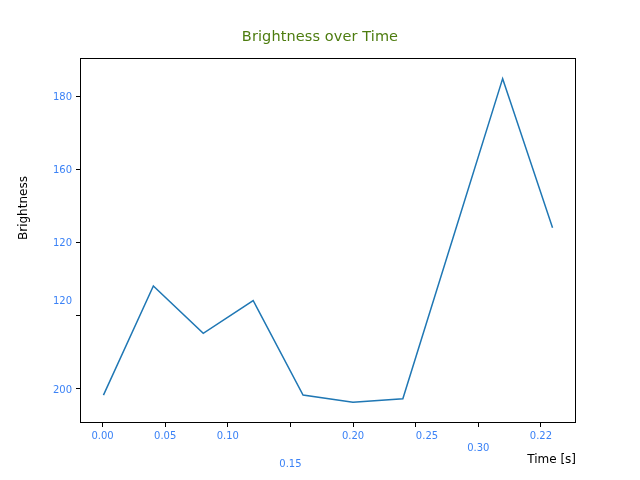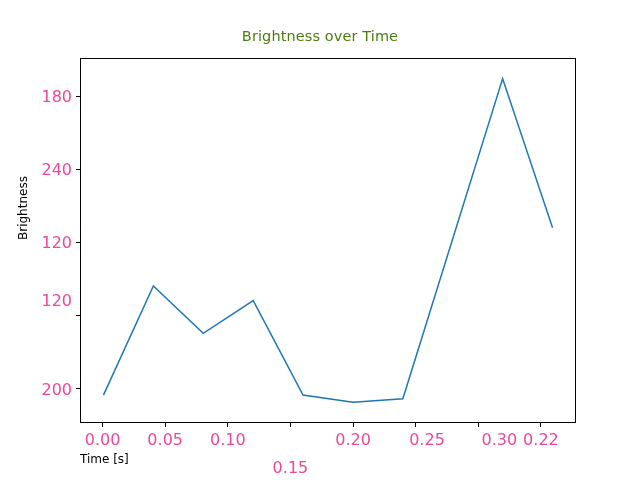--- a/index.html
+++ b/index.html
@@ -42,22 +42,22 @@
   #data-svg {
     position: absolute;
     left: 0;
     top: 0;
     width: 100%;
     height: 100%;
     display: block;
   }
   .tick-label {
     position: absolute;
-    font-size: 16px;
-    color: #ec4899;
+    font-size: 10px;
+    color: #3b82f6;
     white-space: nowrap;
   }
   .ytick-label {
     text-align: right;
     transform: translateY(-50%);
   }
   .xtick-label {
     text-align: right;
     transform: translateX(-50%);
   }
@@ -81,21 +81,21 @@
     color: #000000;
     transform: rotate(-90deg);
     transform-origin: left top;
     white-space: nowrap;
   }
   #xlabel {
     position: absolute;
     left: 80px;
     top: 452px;
     width: 496px;
-    text-align: left;
+    text-align: right;
     font-size: 12px;
     color: #000000;
   }
 </style>
 </head>
 <body>
 
 <div id="figure">
 
   <div id="chart-title">Brightness over Time</div>
@@ -110,34 +110,34 @@
   </div>
 
   <div id="tick-layer">
       <div class="tick-mark ytick-mark" style="left: 76.4px; top: 388.121px;"></div>
       <div class="tick-label ytick-label" style="left: 30px; width: 42px; top: 388.621px;">200</div>
       <div class="tick-mark ytick-mark" style="left: 76.4px; top: 314.975px;"></div>
       <div class="tick-label ytick-label" style="left: 30px; width: 42px; top: 300px;">120</div>
       <div class="tick-mark ytick-mark" style="left: 76.4px; top: 241.829px;"></div>
       <div class="tick-label ytick-label" style="left: 30px; width: 42px; top: 242.329px;">120</div>
       <div class="tick-mark ytick-mark" style="left: 76.4px; top: 168.682px;"></div>
-      <div class="tick-label ytick-label" style="left: 30px; width: 42px; top: 169.182px;">240</div>
+      <div class="tick-label ytick-label" style="left: 30px; width: 42px; top: 169.182px;">160</div>
       <div class="tick-mark ytick-mark" style="left: 76.4px; top: 95.5361px;"></div>
       <div class="tick-label ytick-label" style="left: 30px; width: 42px; top: 96.0361px;">180</div>
       <div class="tick-mark xtick-mark" style="left: 102.045px; top: 423px;"></div>
       <div class="tick-label xtick-label" style="left: 102.545px; top: 430px;">0.00</div>
       <div class="tick-mark xtick-mark" style="left: 164.672px; top: 423px;"></div>
       <div class="tick-label xtick-label" style="left: 165.172px; top: 430px;">0.05</div>
       <div class="tick-mark xtick-mark" style="left: 227.298px; top: 423px;"></div>
       <div class="tick-label xtick-label" style="left: 227.798px; top: 430px;">0.10</div>
       <div class="tick-mark xtick-mark" style="left: 289.924px; top: 423px;"></div>
       <div class="tick-label xtick-label" style="left: 290.424px; top: 430px; margin-top: 28px;">0.15</div>
       <div class="tick-mark xtick-mark" style="left: 352.551px; top: 423px;"></div>
       <div class="tick-label xtick-label" style="left: 353.051px; top: 430px;">0.20</div>
       <div class="tick-mark xtick-mark" style="left: 415.177px; top: 423px;"></div>
       <div class="tick-label xtick-label" style="left: 427px; top: 430px;">0.25</div>
       <div class="tick-mark xtick-mark" style="left: 477.803px; top: 423px;"></div>
-      <div class="tick-label xtick-label" style="left: 478.303px; top: 430px; margin-left: 21px;">0.30</div>
+      <div class="tick-label xtick-label" style="left: 478.303px; top: 442px;">0.30</div>
       <div class="tick-mark xtick-mark" style="left: 540.429px; top: 423px;"></div>
       <div class="tick-label xtick-label" style="left: 540.929px; top: 430px;">0.22</div>
     </div>
 
 </div>
 
 </body></html>

